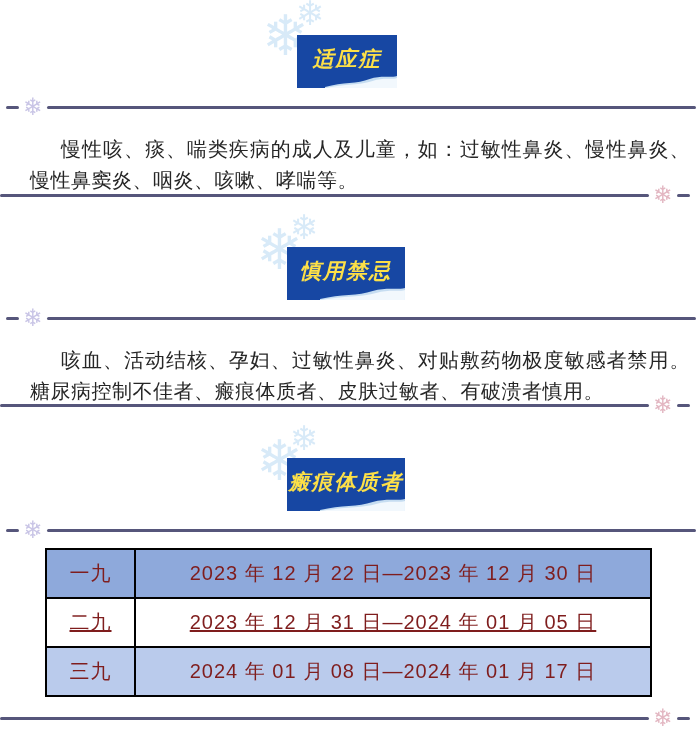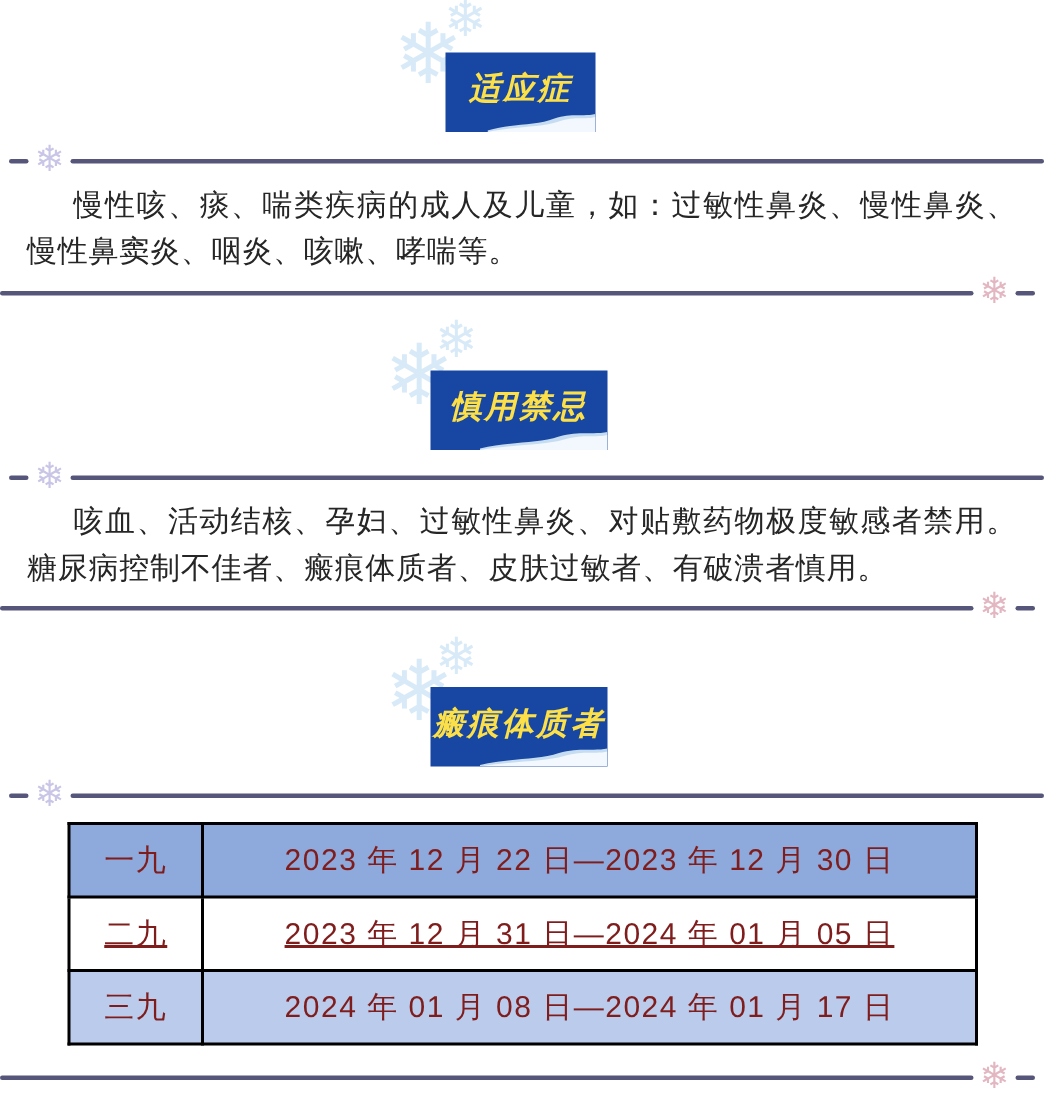--- a/index.html
+++ b/index.html
@@ -54,21 +54,21 @@
   .sep.left-flake{padding-left:6px;box-sizing:border-box;}
   .sep.right-flake{padding-right:6px;box-sizing:border-box;}
   
   .para{
     position:absolute;left:18px;width:660px;
     font-size:20px;line-height:31px;
     color:#262626;
     text-align:justify;
     text-indent:31px;
     letter-spacing:0.5px;
-    margin:0;
+    margin:12px;
     z-index:1;
   }
   
   table.schedule{
     position:absolute;left:45px;top:548px;
     width:607px;
     border-collapse:collapse;
     z-index:2;
     table-layout:fixed;
   }

